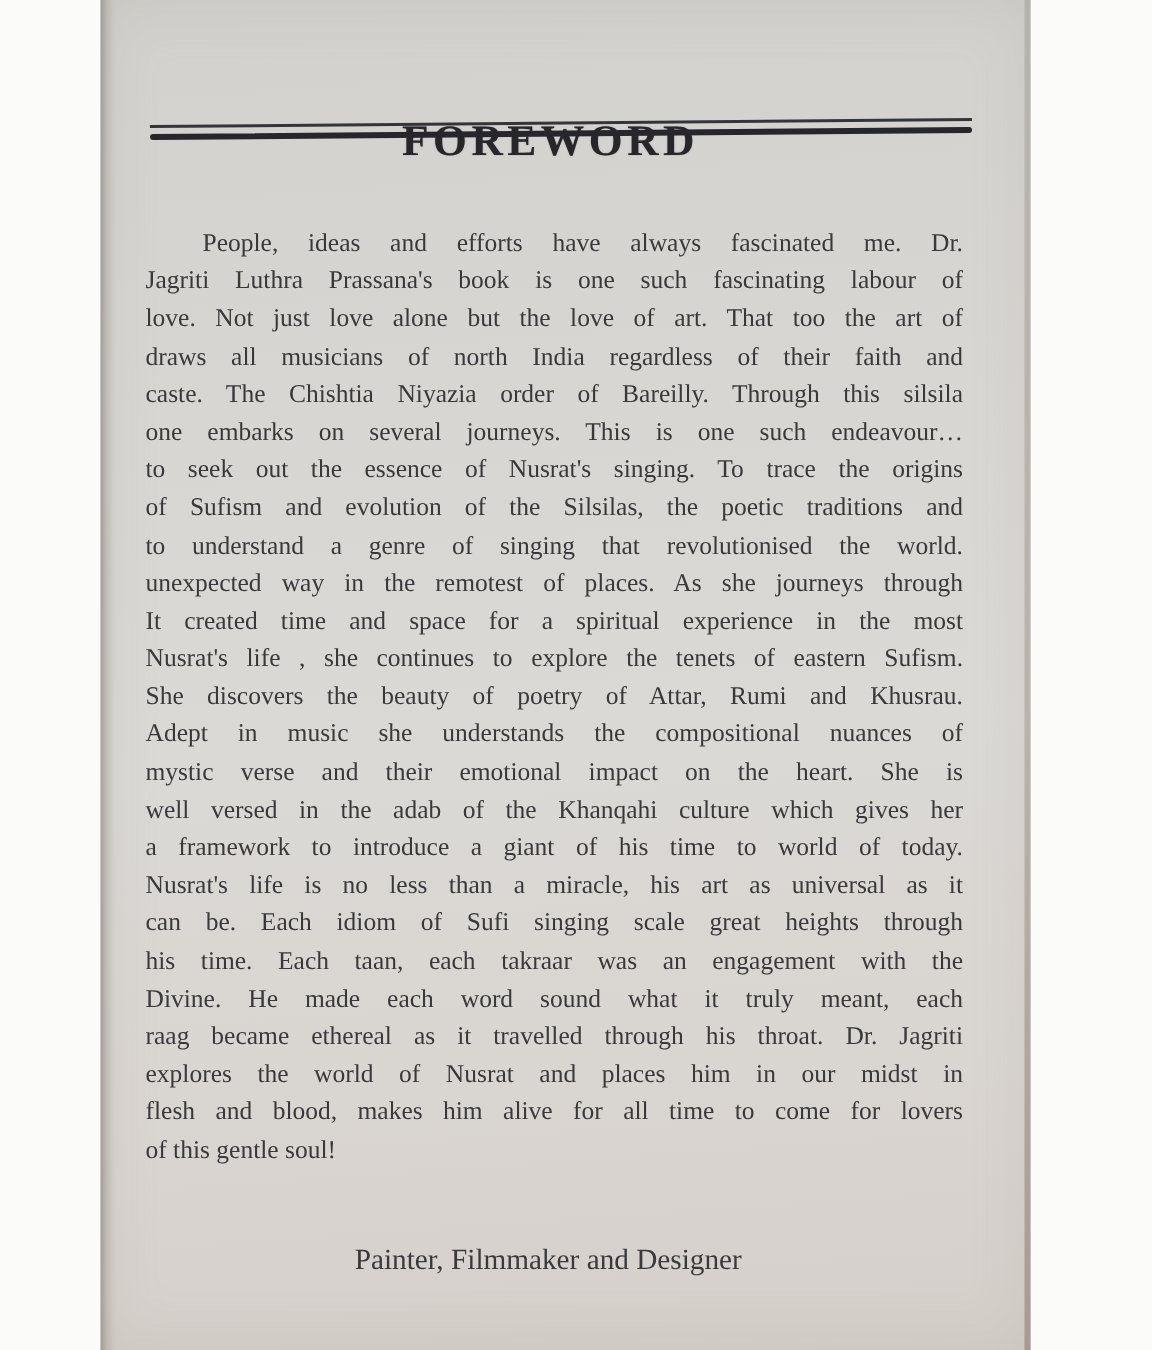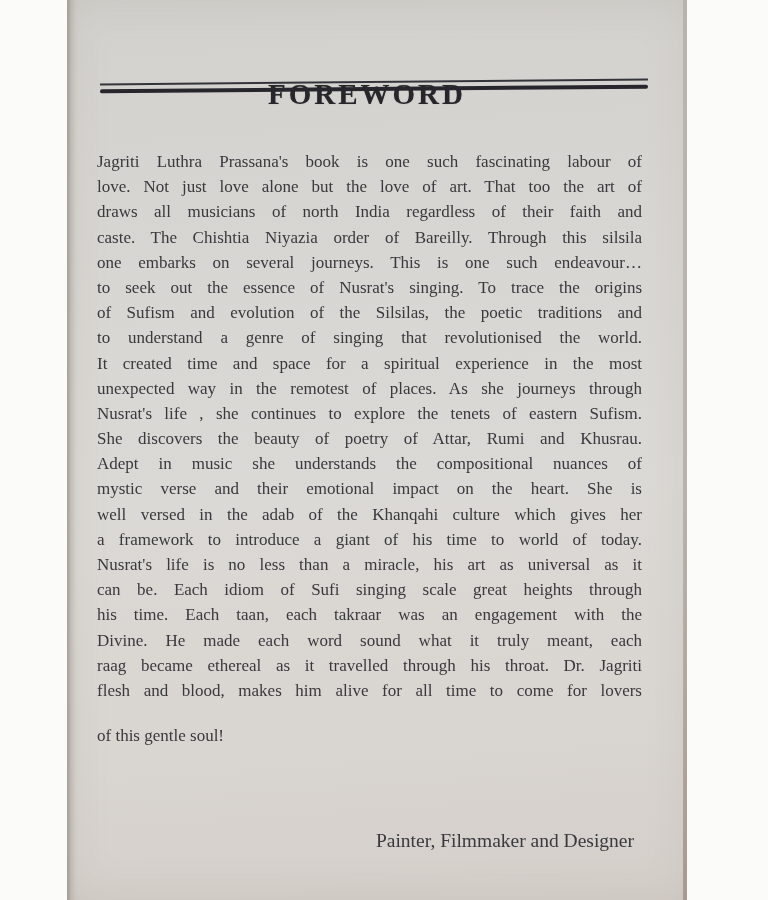--- a/index.html
+++ b/index.html
@@ -106,21 +106,20 @@
     text-align-last: justify;
     -moz-text-align-last: justify;
     white-space: normal;
   }
   .body-line.first {
     text-indent: 38px;
   }
   .body-line.last {
     text-align: center;
     text-align-last: left;
-    margin-top: 20px;
   }
 
   .signature {
     position: absolute;
     left: 30px;
     top: 829px;
     width: 545px;
     text-align: right;
     padding-right: 0;
     box-sizing: border-box;
@@ -131,57 +130,60 @@
     font-weight: bold;
     line-height: 24px;
     padding-right: 8px;
     color: #28272c;
   }
   .signature .sig-role {
     font-size: 19.5px;
     line-height: 24px;
     padding-right: 8px;
     color: #3a393d;
+    text-align: center;
   }
 </style>
 </head>
 <body>
 
 <div class="photo-frame">
   <div class="page">
 
     <div class="page-title">FOREWORD</div>
 
     <div class="title-rule">
       <div class="rule-thin"></div>
       <div class="rule-thick"></div>
     </div>
 
     <div class="foreword-text">
+        <div class="body-line first">People, ideas and efforts have always fascinated me. Dr.</div>
         <div class="body-line">Jagriti Luthra Prassana's book is one such fascinating labour of</div>
         <div class="body-line">love. Not just love alone but the love of art. That too the art of</div>
         <div class="body-line">draws all musicians of north India regardless of their faith and</div>
         <div class="body-line">caste. The Chishtia Niyazia order of Bareilly. Through this silsila</div>
         <div class="body-line">one embarks on several journeys. This is one such endeavour…</div>
         <div class="body-line">to seek out the essence of Nusrat's singing. To trace the origins</div>
         <div class="body-line">of Sufism and evolution of the Silsilas, the poetic traditions and</div>
         <div class="body-line">to understand a genre of singing that revolutionised the world.</div>
+        <div class="body-line">unexpected way in the remotest of places. As she journeys through</div>
         <div class="body-line">It created time and space for a spiritual experience in the most</div>
-        <div class="body-line">unexpected way in the remotest of places. As she journeys through</div>
         <div class="body-line">Nusrat's life , she continues to explore the tenets of eastern Sufism.</div>
         <div class="body-line">She discovers the beauty of poetry of Attar, Rumi and Khusrau.</div>
         <div class="body-line">Adept in music she understands the compositional nuances of</div>
         <div class="body-line">mystic verse and their emotional impact on the heart. She is</div>
         <div class="body-line">well versed in the adab of the Khanqahi culture which gives her</div>
         <div class="body-line">a framework to introduce a giant of his time to world of today.</div>
         <div class="body-line">Nusrat's life is no less than a miracle, his art as universal as it</div>
         <div class="body-line">can be. Each idiom of Sufi singing scale great heights through</div>
         <div class="body-line">his time. Each taan, each takraar was an engagement with the</div>
         <div class="body-line">Divine. He made each word sound what it truly meant, each</div>
         <div class="body-line">raag became ethereal as it travelled through his throat. Dr. Jagriti</div>
+        <div class="body-line">explores the world of Nusrat and places him in our midst in</div>
         <div class="body-line">flesh and blood, makes him alive for all time to come for lovers</div>
         <div class="body-line last">of this gentle soul!</div>
       </div>
 
     <div class="signature">
       <div class="sig-role">Painter, Filmmaker and Designer</div>
     </div>
 
   </div>
 </div>

